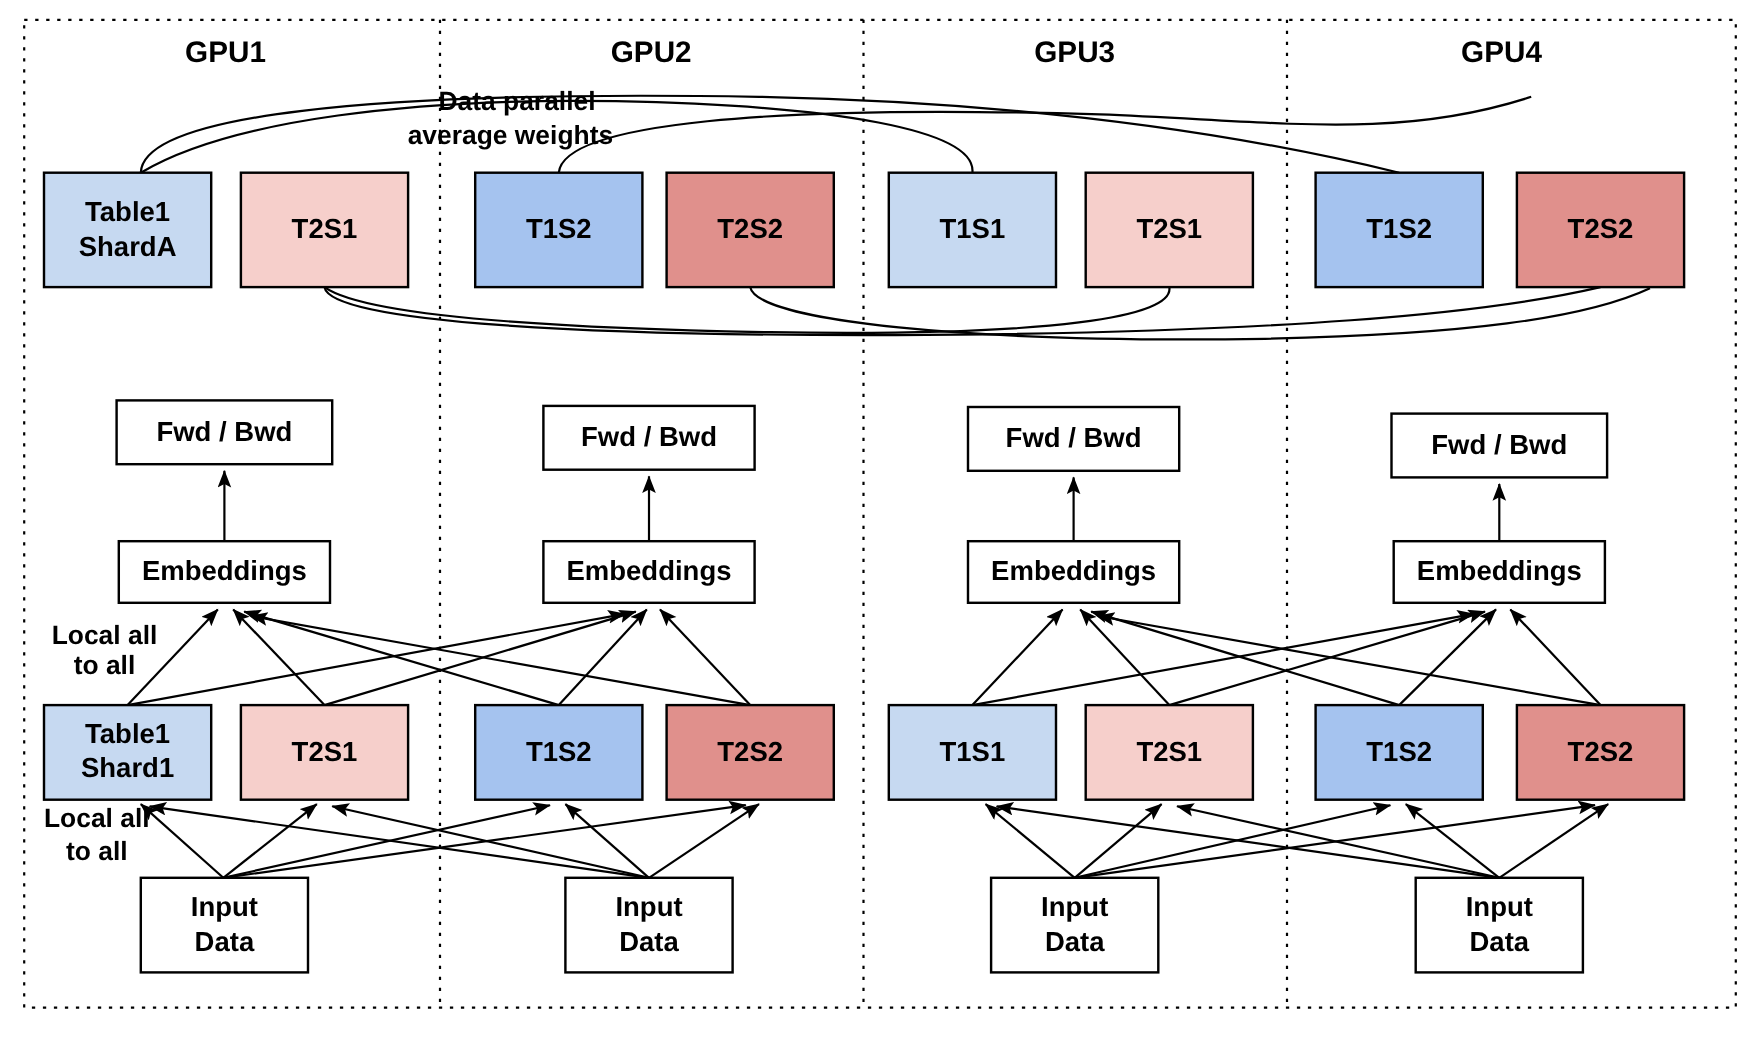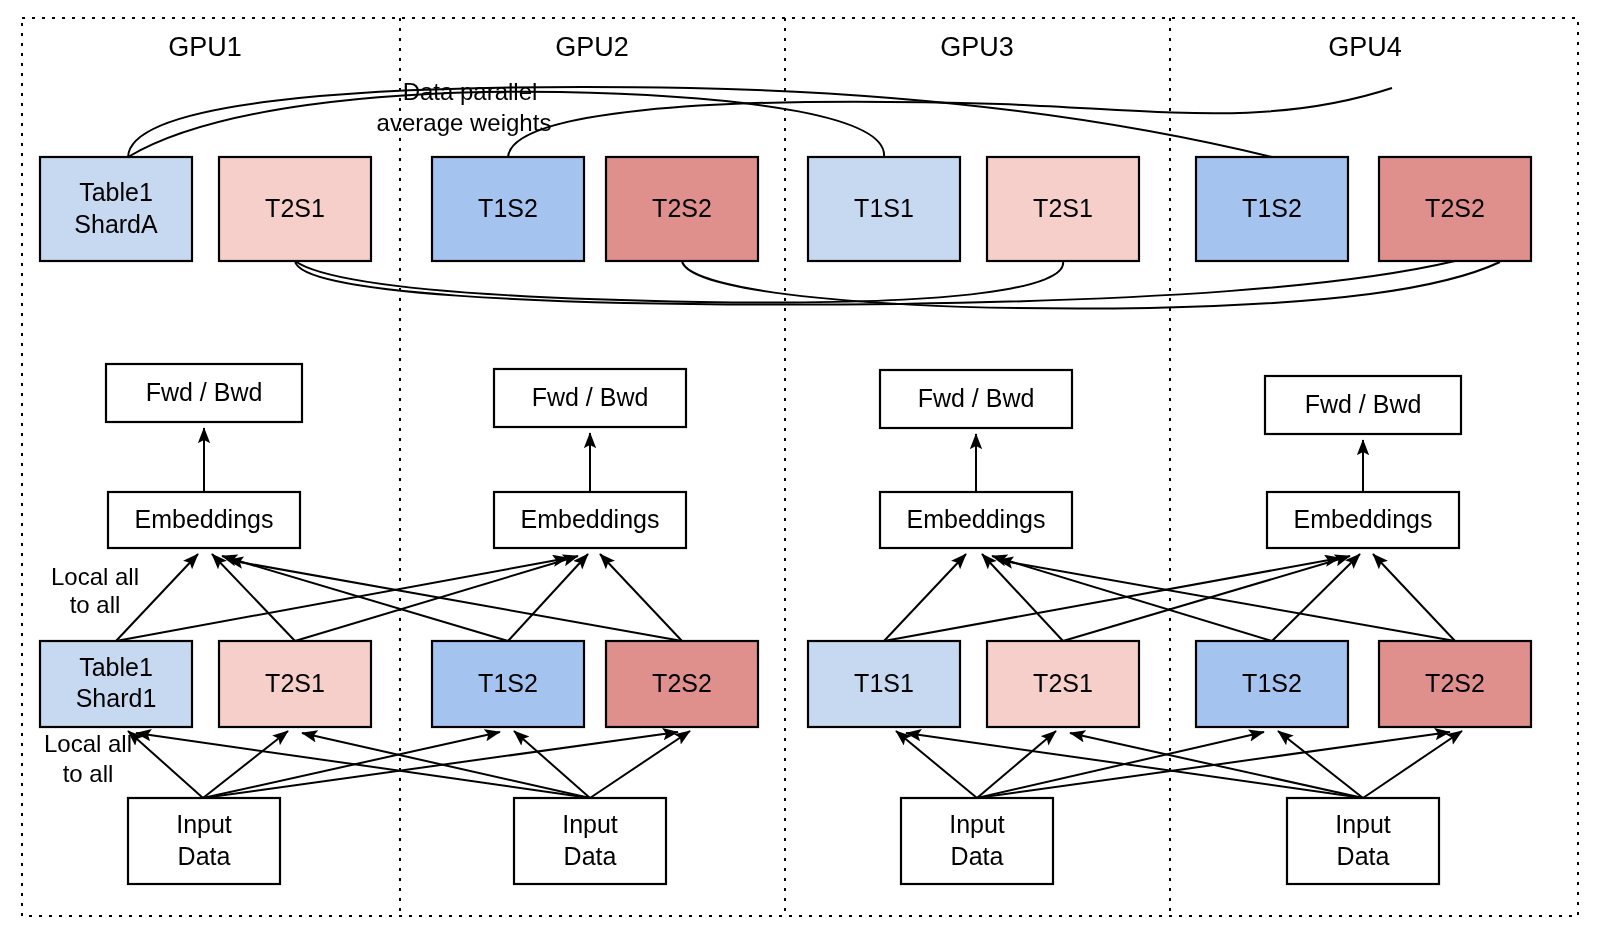--- a/index.html
+++ b/index.html
@@ -9,20 +9,21 @@
   }
   body {
     font-family: "Liberation Sans", sans-serif;
   }
   #stage {
     position: relative;
     width: 1600px;
     height: 944px;
     background: #ffffff;
     overflow: hidden;
+    font-weight: bold;
   }
   svg#diagram {
     display: block;
     width: 1600px;
     height: 944px;
   }
   .box-label {
     font-family: "Liberation Sans", sans-serif;
     font-size: 25px;
     fill: #000000;

